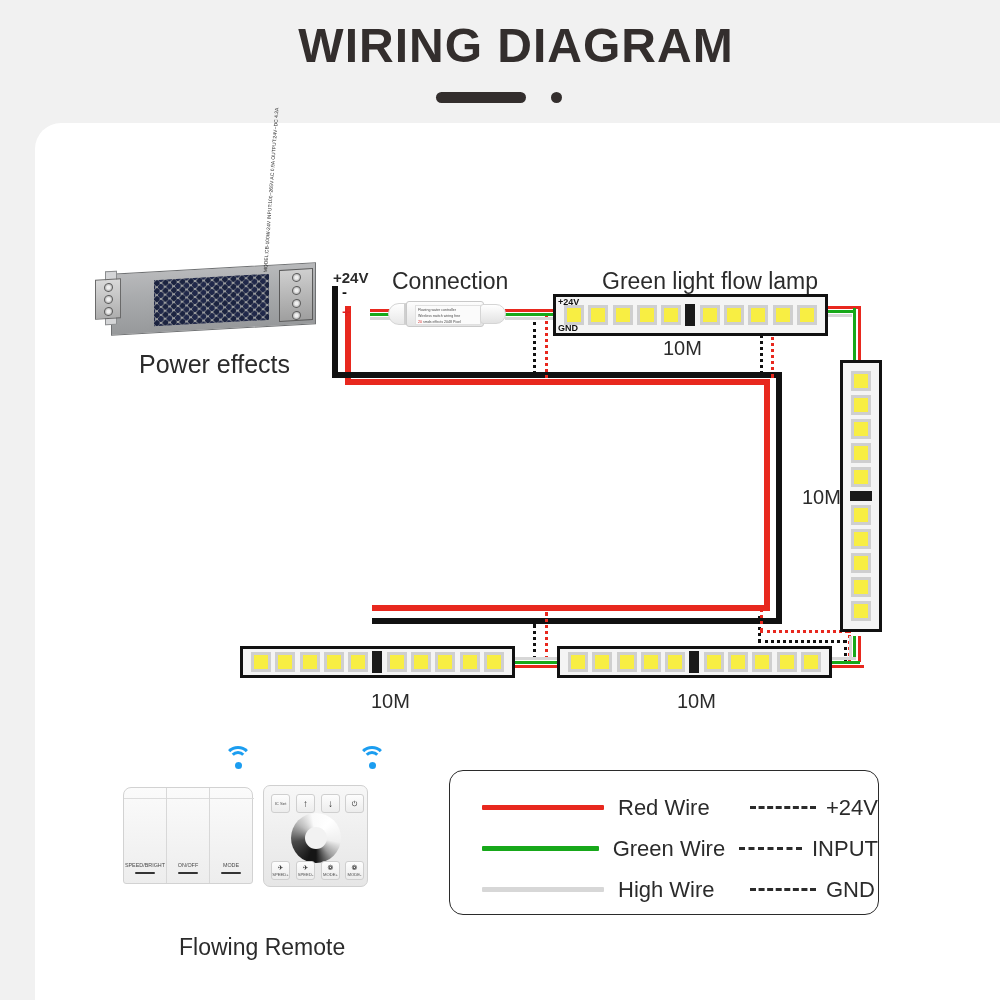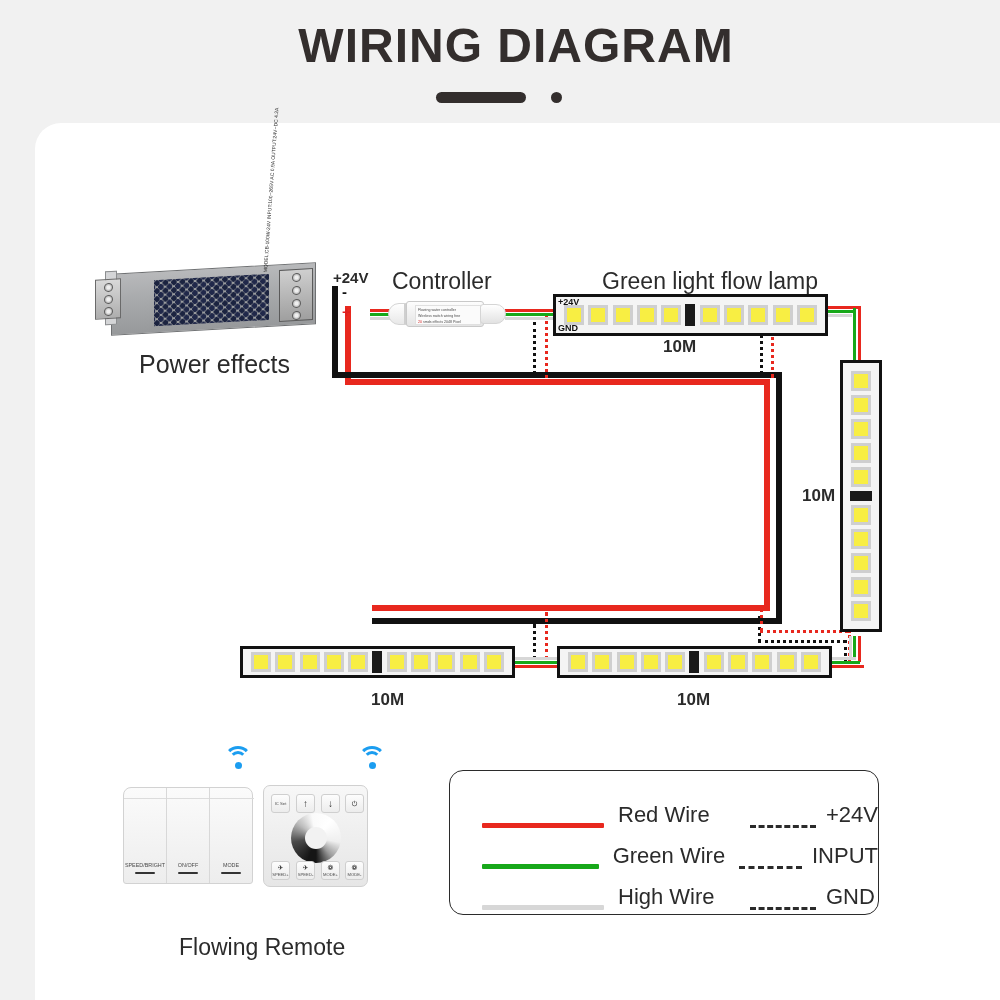--- a/index.html
+++ b/index.html
@@ -50,21 +50,21 @@
   
   .lbl { position: absolute; color: #2b2b2b; white-space: nowrap; }
   .lbl-ps   { left: 139px; top: 350px; font-size: 25px; }
   .lbl-ctrl { left: 392px; top: 268px; font-size: 23px; }
   .lbl-hl   { left: 602px; top: 268px; font-size: 23px; }
   .lbl-wr   { left: 179px; top: 934px; font-size: 23px; }
   .lbl-24v  { left: 333px; top: 269px; font-size: 15px; font-weight: bold; }
   .lbl-minus{ left: 342px; top: 283px; font-size: 15px; font-weight: bold; color: #111; }
   .lbl-plus { left: 342px; top: 303px; font-size: 15px; font-weight: bold; color: #e02020; }
 
-  .m10 { position: absolute; font-size: 17px; color: #2b2b2b; font-weight: bold; }
+  .m10 { position: absolute; font-size: 20px; color: #2b2b2b; }
   .m10-a { left: 663px; top: 337px; }
   .m10-b { left: 802px; top: 486px; }
   .m10-c { left: 371px; top: 690px; }
   .m10-d { left: 677px; top: 690px; }
 
   
   .w { position: absolute; }
   .wk { background: #111111; }
   .wr { background: #e8281e; }
 
@@ -221,21 +221,21 @@
     width: 7px; height: 7px; border-radius: 50%; background: #1b9df0;
   }
 
   
   .legend {
     position: absolute; left: 449px; top: 770px;
     width: 430px; height: 145px;
     background: #fff; border: 1.6px solid #2b2b2b; border-radius: 14px;
     padding: 16px 0 0 0;
   }
-  .legend-row { display: flex; align-items: flex-end; height: 41px; padding-left: 32px; }
+  .legend-row { display: flex; align-items: center; height: 41px; padding-left: 32px; }
   .legend-line { width: 122px; height: 5px; border-radius: 1px; }
   .legend-name { width: 146px; font-size: 22px; color: #2b2b2b; padding-left: 14px; }
   .legend-dash { width: 66px; border-top: 3px dashed #2b2b2b; margin-right: 10px; }
   .legend-val { font-size: 22px; color: #2b2b2b; }
 </style>
 </head>
 <body>
 
 <div id="root">
 
@@ -335,21 +335,21 @@
         <div>Wireless switch wiring free</div>
         <div>
           <span class="hl">20</span>
           <span>smds effects 2048 Pixel</span>
         </div>
       </div>
     </div>
     <div class="ctrl-ridge" style="left:95px;"></div>
     <div class="ctrl-cap-r"></div>
   </div>
-  <div class="lbl lbl-ctrl">Controller</div>
+  <div class="lbl lbl-ctrl">Connection</div>
 
   <div class="lbl lbl-hl">Green light flow lamp</div>
   <div class="strip horiz" style="left:553px; top:294px; width:275px; height:42px;">
     <div class="led"></div>
     <div class="led"></div>
     <div class="led"></div>
     <div class="led"></div>
     <div class="led"></div>
     <div class="ic"></div>
     <div class="led"></div>

